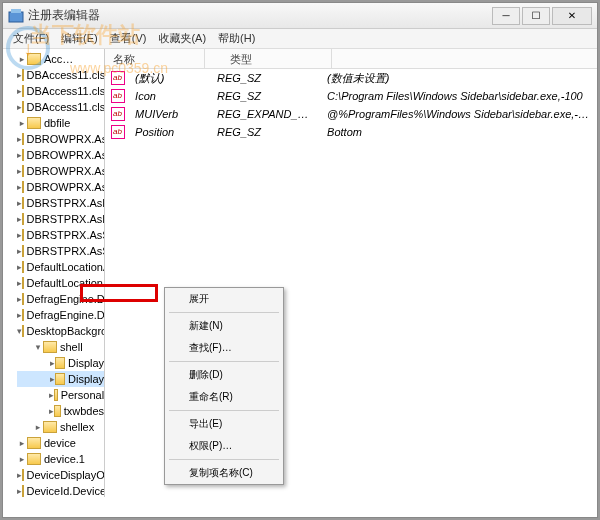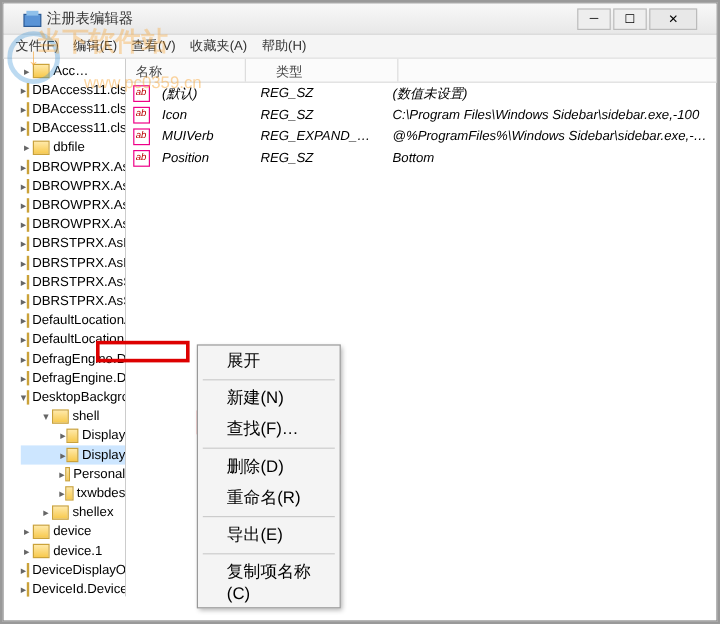--- a/index.html
+++ b/index.html
@@ -1,18 +1,18 @@
 <!DOCTYPE html>
 <html><head>
 <meta charset="utf-8">
 <style>
 * { margin: 0; padding: 0; box-sizing: border-box; font-family: "Microsoft YaHei", "SimSun", sans-serif; }
 body { width: 600px; height: 520px; background: #999; overflow: hidden; position: relative; }
 .window { position: absolute; top: 2px; left: 2px; right: 2px; bottom: 2px; background: #fff; border: 1px solid #888; }
-.titlebar { height: 26px; background: linear-gradient(#f8f8f8, #e8e8e8); display: flex; align-items: center; padding: 0 16px; border-bottom: 1px solid #ccc; justify-content: center; }
+.titlebar { height: 26px; background: linear-gradient(#f8f8f8, #e8e8e8); display: flex; align-items: center; padding: 0 5px; border-bottom: 1px solid #ccc; justify-content: center; }
 .titlebar .icon { width: 16px; height: 16px; margin-right: 4px; display:inline-block; }
 .titlebar .title { font-size: 12px; color: #333; flex: 1; }
 .winbtns { display: flex; gap: 2px; }
 .winbtn { width: 28px; height: 18px; background: #eee; border: 1px solid #bbb; font-size: 10px; display:flex; align-items:center; justify-content:center; cursor:pointer; }
 .winbtn.close { width: 40px; background: #e8e8e8; }
 .menubar { height: 20px; background: #f5f5f5; display: flex; padding: 0 4px; font-size: 11px; color: #333; border-bottom: 1px solid #ddd; }
 .menubar .mitem { padding: 2px 6px; cursor:pointer; }
 .main { display: flex; height: calc(100% - 26px - 20px - 20px); }
 .tree { width: 190px; border-right: 1px solid #ccc; overflow: auto; font-size: 11px; background:#fff; position: relative; }
 .tree-inner { padding: 2px 0 2px 14px; }
@@ -25,21 +25,21 @@
 .listpane { flex: 1; display:flex; flex-direction:column; font-size:11px; }
 .listhdr { height: 20px; background:#fbfbfb; border-bottom:1px solid #ddd; display:flex;gap:17px; }
 .listhdr .col { padding: 3px 8px; border-right:1px solid #ddd; color:#444; }
 .listbody { flex:1; }
 .row { display:flex; height:18px; align-items:center;font-style:italic; }
 .row .c { padding: 0 8px; overflow:hidden; white-space:nowrap; text-overflow:ellipsis; }
 .row .vicon { width:14px; height:14px; margin-left:6px; margin-right:2px; display:inline-block; }
 .vicon.str { background:#fff; border:1px solid #e08; }
 .vicon.str::after { content:"ab"; font-size:8px; color:#b00; position:relative; top:-2px; left:1px;}
 .statusbar { height: 20px; background:#f0f0f0; border-top:1px solid #ccc; font-size:11px; padding:2px 6px; color:#333; }
-.ctxmenu { position:absolute; background:#f4f4f4; border:1px solid #999; box-shadow:2px 2px 4px rgba(0,0,0,.3); font-size:14px; width:120px; z-index:10; }
+.ctxmenu { position:absolute; background:#f4f4f4; border:1px solid #999; box-shadow:2px 2px 4px rgba(0,0,0,.3); font-size:10px; width:120px; z-index:10; }
 .ctxmenu .citem { padding:4px 10px 4px 24px; cursor:pointer; }
 .ctxmenu .sep { height:1px; background:#ccc; margin:2px 4px; }
 .hl { border: 3px solid #d00; position:absolute; z-index:5; pointer-events:none; }
 .watermark { position:absolute; left:30px; top:20px; font-size:22px; font-weight:bold; color:rgba(248,160,40,0.35); z-index:20; pointer-events:none; }
 .watermark2 { position:absolute; left:70px; top:60px; font-size:14px; color:rgba(248,160,40,0.45); z-index:20; pointer-events:none; }
 .logo-circ { position:absolute; left:6px; top:26px; width:44px; height:44px; border:4px solid rgba(64,148,216,.35); border-radius:50%; z-index:20; pointer-events:none; display:flex; align-items:center; justify-content:center; color:rgba(248,160,40,.6); font-weight:bold; font-size:20px;}
 </style>
 </head>
 <body>
 
@@ -252,20 +252,21 @@
 <div class="ctxmenu" style="left:164px; top:287px">
   <div class="citem">展开</div>
   <div class="sep"></div>
   <div class="citem">新建(N)</div>
   <div class="citem">查找(F)…</div>
   <div class="sep"></div>
   <div class="citem">删除(D)</div>
   <div class="citem">重命名(R)</div>
   <div class="sep"></div>
   <div class="citem">导出(E)</div>
+  <div class="citem">权限(P)…</div>
   <div class="sep"></div>
   <div class="citem">复制项名称(C)</div>
 </div>
 
 <div class="hl" style="left:80px; top:284px; width:78px; height:18px"></div>
 <div class="hl" style="left:164px; top:342px; width:120px; height:20px"></div>
 
 <div class="logo-circ">↓</div>
 <div class="watermark">当下软件站</div>
 <div class="watermark2">www.pc0359.cn</div>

